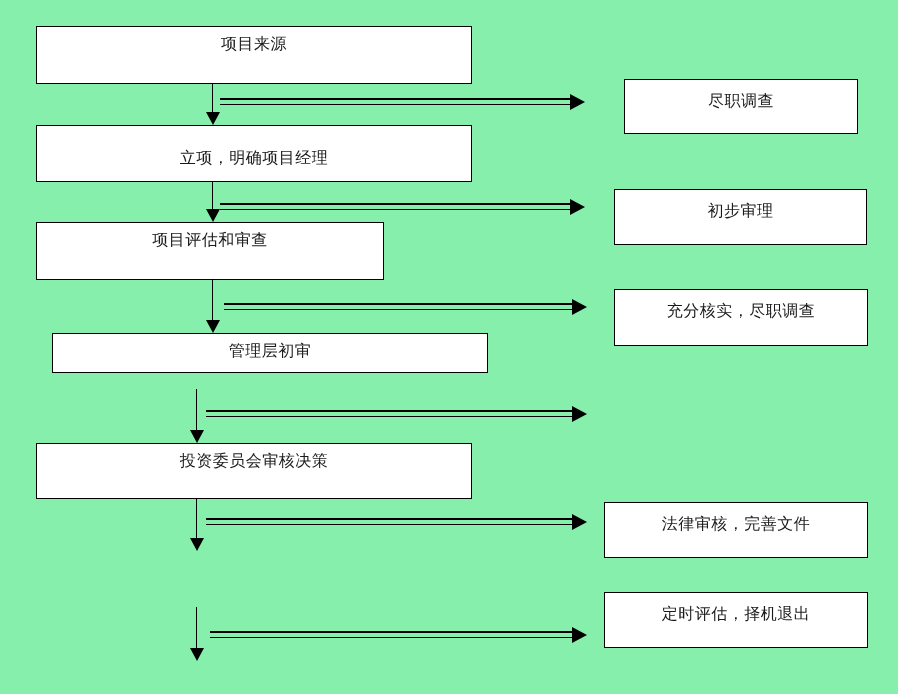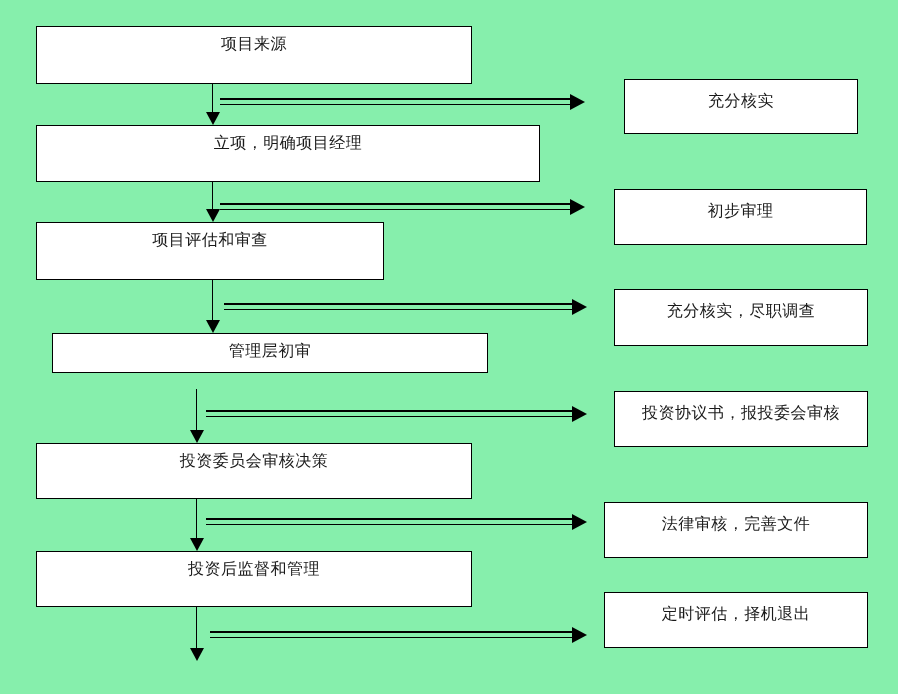--- a/index.html
+++ b/index.html
@@ -85,55 +85,49 @@
 </style>
 </head>
 <body>
 
 <div id="canvas">
 
   <div class="node main" style="left:36px; top:26px; width:436px; height:58px;">
     <span class="label">项目来源</span>
   </div>
 
-  <div class="node main" style="left:36px; top:125px; width:504px; height:57px;">
+  <div class="node main" style="left:36px; top:125px; width:436px; height:57px;align-items:center;">
     <span class="label">立项，明确项目经理</span>
   </div>
 
   <div class="node main" style="left:36px; top:222px; width:348px; height:58px;">
     <span class="label">项目评估和审查</span>
   </div>
 
   <div class="node main" style="left:52px; top:333px; width:436px; height:40px;">
     <span class="label">管理层初审</span>
   </div>
 
   <div class="node main" style="left:36px; top:443px; width:436px; height:56px;">
     <span class="label">投资委员会审核决策</span>
   </div>
 
-  <div class="node main" style="left:36px; top:551px; width:436px; height:56px;">
-    <span class="label">投资后监督和管理</span>
-  </div>
 
   <div class="node right" style="left:624px; top:79px; width:234px; height:55px;">
-    <span class="label">充分核实</span>
+    <span class="label">尽职调查</span>
   </div>
 
   <div class="node right" style="left:614px; top:189px; width:253px; height:56px;">
     <span class="label">初步审理</span>
   </div>
 
   <div class="node right" style="left:614px; top:289px; width:254px; height:57px;">
     <span class="label">充分核实，尽职调查</span>
   </div>
 
-  <div class="node right" style="left:614px; top:391px; width:254px; height:56px;">
-    <span class="label">投资协议书，报投委会审核</span>
-  </div>
 
   <div class="node right" style="left:604px; top:592px; width:264px; height:56px;">
     <span class="label">定时评估，择机退出</span>
   </div>
 
   <div class="node right" style="left:604px; top:502px; width:264px; height:56px;">
     <span class="label">法律审核，完善文件</span>
   </div>
 
   <div class="vline" style="left:212px; top:84px; height:32px;"></div>

